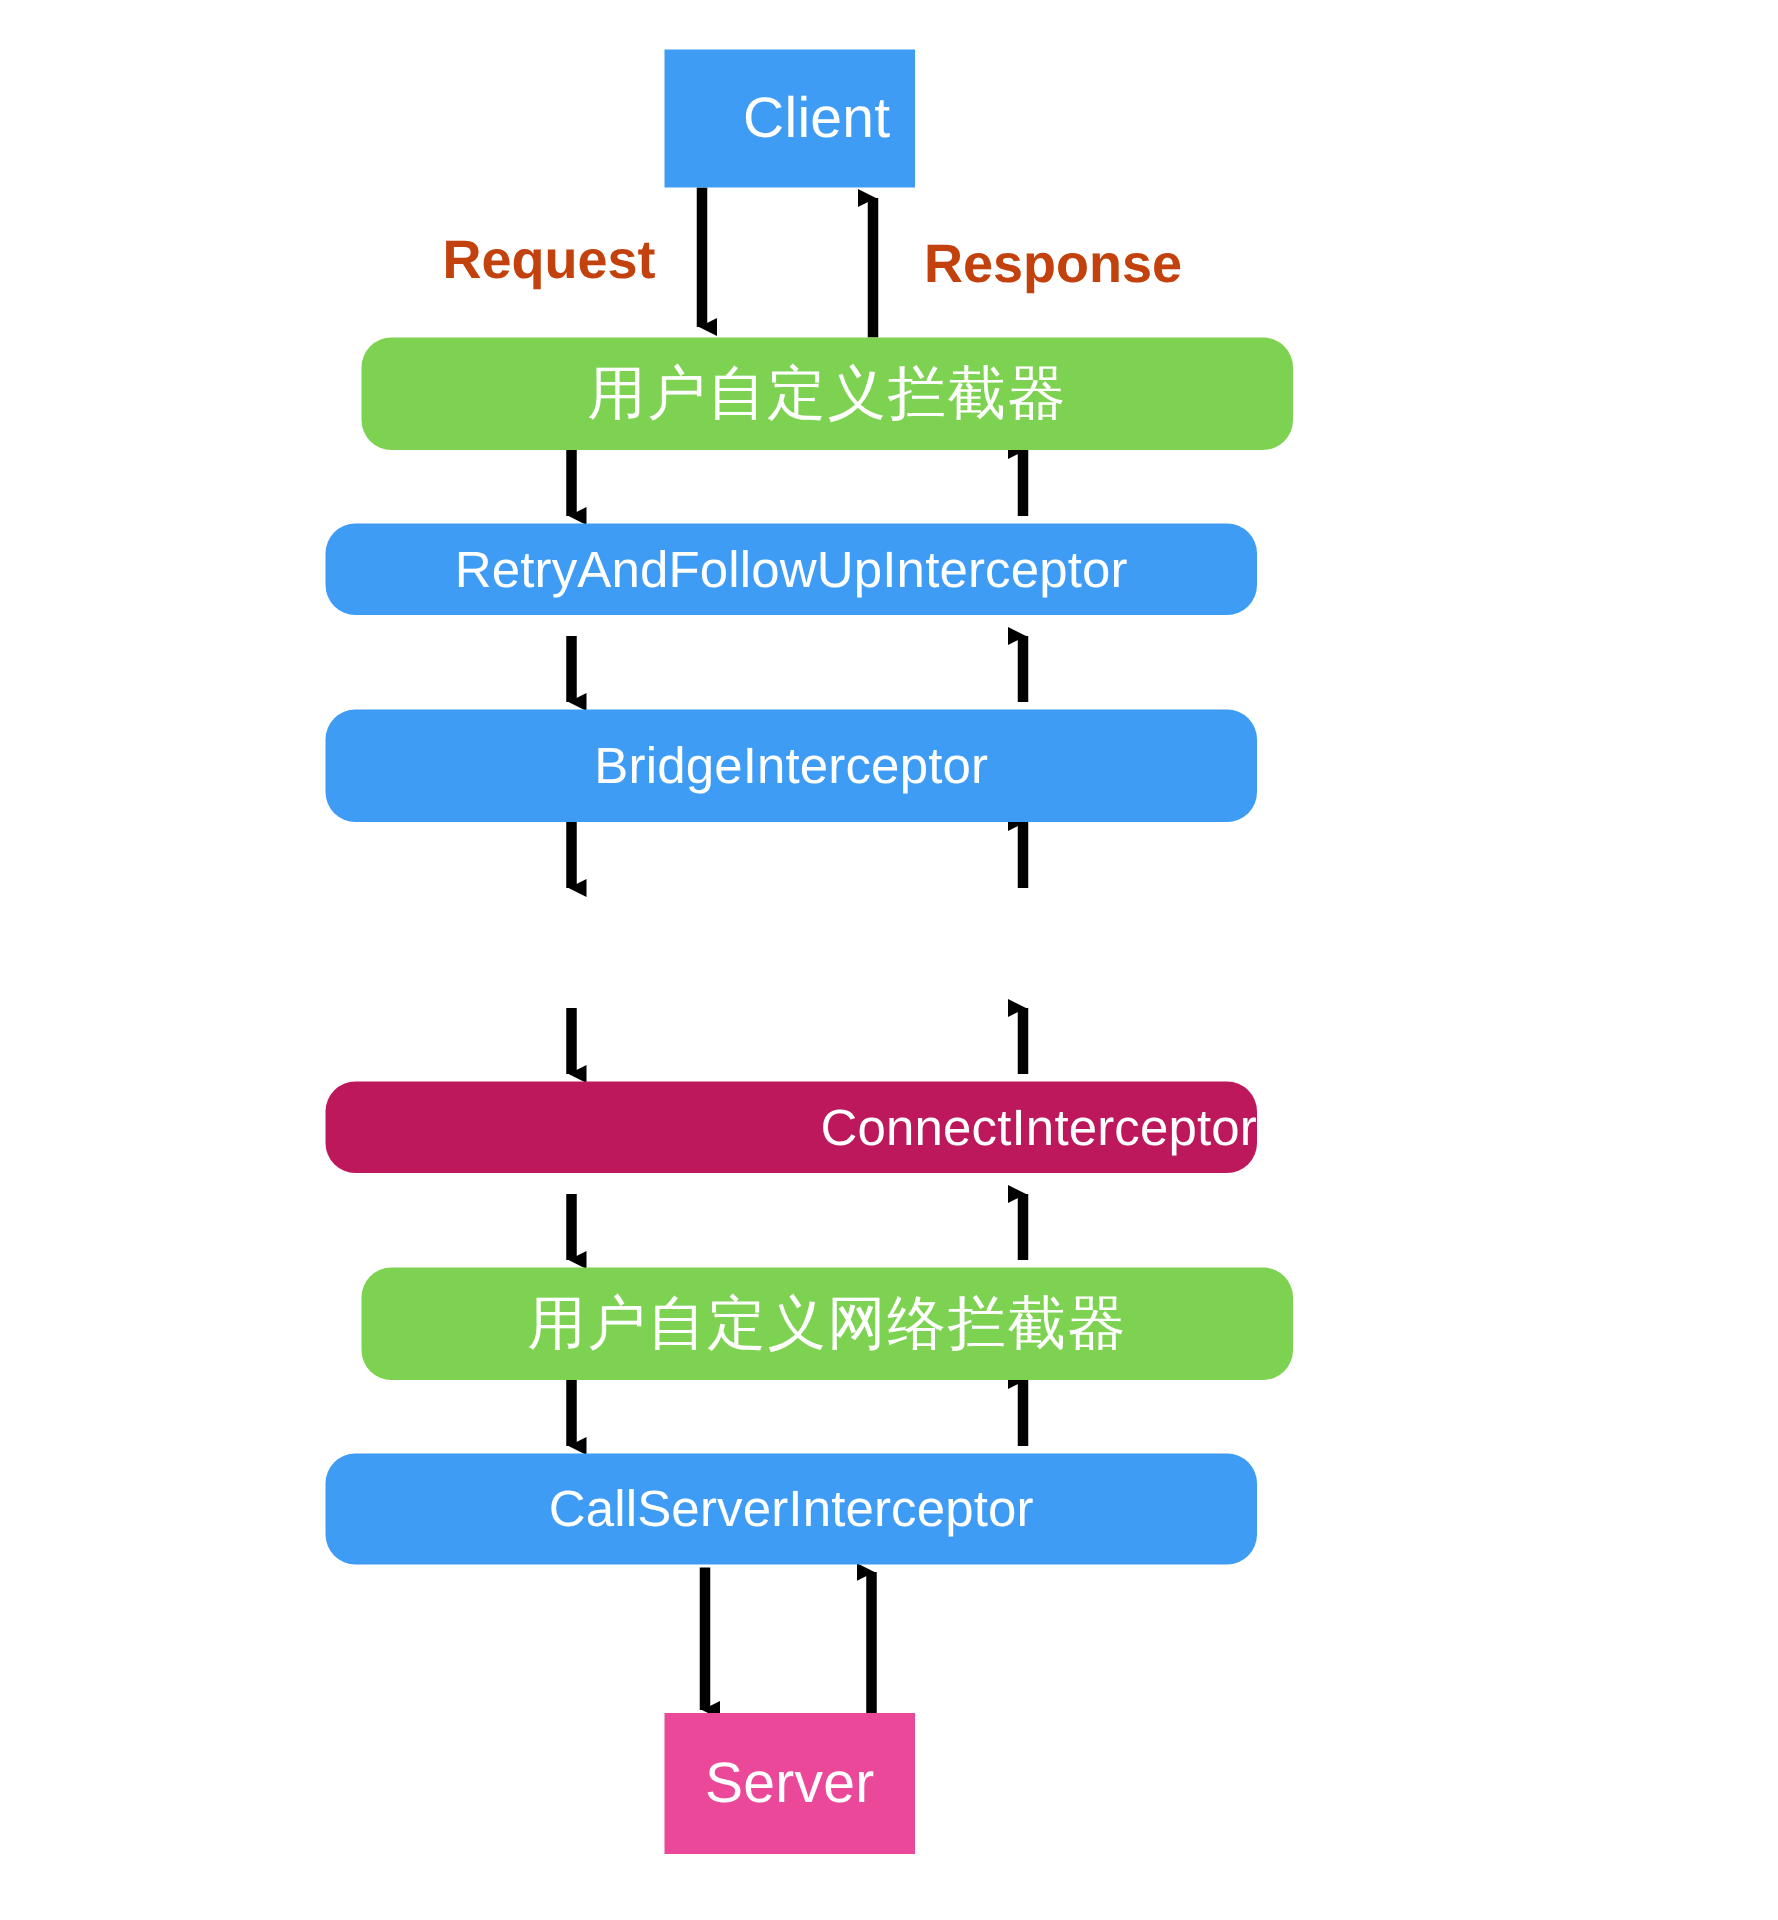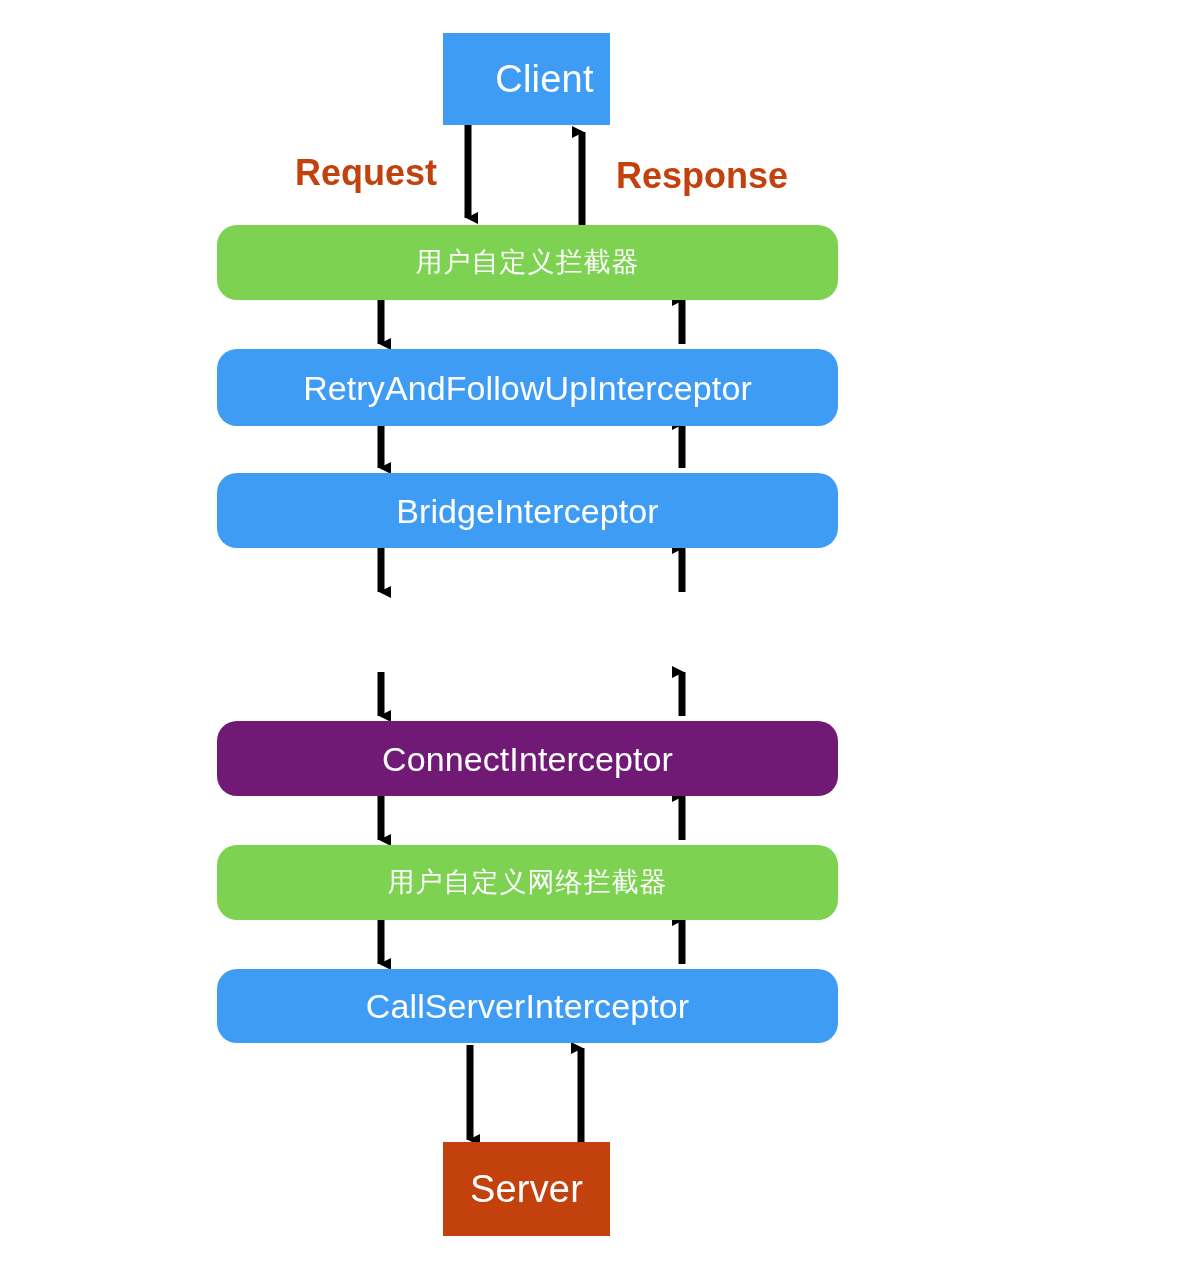--- a/index.html
+++ b/index.html
@@ -40,22 +40,23 @@
     border-radius: 0;
     font-size: 38px;
     letter-spacing: 0.2px;
   }
   .node.bar {
     border-radius: 20px;
     font-size: 34px;
     letter-spacing: 0.1px;
   }
   .node.cjk {
-    font-size: 27px;
+    font-size: 39px;
     letter-spacing: 1px;
+    margin-left: 24px;
   }
   .edge-label {
     position: absolute;
     color: #c2410c;
     font-weight: bold;
     font-size: 36px;
     line-height: 1;
     white-space: nowrap;
   }
 </style>
@@ -107,38 +108,38 @@
     <span>Request</span>
   </div>
   <div class="edge-label" style="left:592px; top:158px;margin-left:24px;">
     <span>Response</span>
   </div>
 
   <div class="node bar cjk" style="left:217px; top:225px; width:621px; height:75px; background:#7DD251;">
     <span>用户自定义拦截器</span>
   </div>
 
-  <div class="node bar" style="left:217px; top:349px; width:621px; height:77px; background:#3F9CF5;">
+  <div class="node bar" style="left:217px; top:349px; width:621px; height:61px; background:#3F9CF5;">
     <span>RetryAndFollowUpInterceptor</span>
   </div>
 
   <div class="node bar" style="left:217px; top:473px; width:621px; height:75px; background:#3F9CF5;">
     <span>BridgeInterceptor</span>
   </div>
 
 
-  <div class="node bar" style="left:217px; top:721px; width:621px; height:75px; background:#701a75;">
+  <div class="node bar" style="left:217px; top:721px; width:621px; height:61px; background:#be185d;justify-content:flex-end;">
     <span>ConnectInterceptor</span>
   </div>
 
   <div class="node bar cjk" style="left:217px; top:845px; width:621px; height:75px; background:#7DD251;">
     <span>用户自定义网络拦截器</span>
   </div>
 
   <div class="node bar" style="left:217px; top:969px; width:621px; height:74px; background:#3F9CF5;">
     <span>CallServerInterceptor</span>
   </div>
 
-  <div class="node endpoint" style="left:443px; top:1142px; width:167px; height:94px; background:#c2410c;">
+  <div class="node endpoint" style="left:443px; top:1142px; width:167px; height:94px; background:#ec4899;">
     <span>Server</span>
   </div>
 
 </div>
 
 </body></html>

